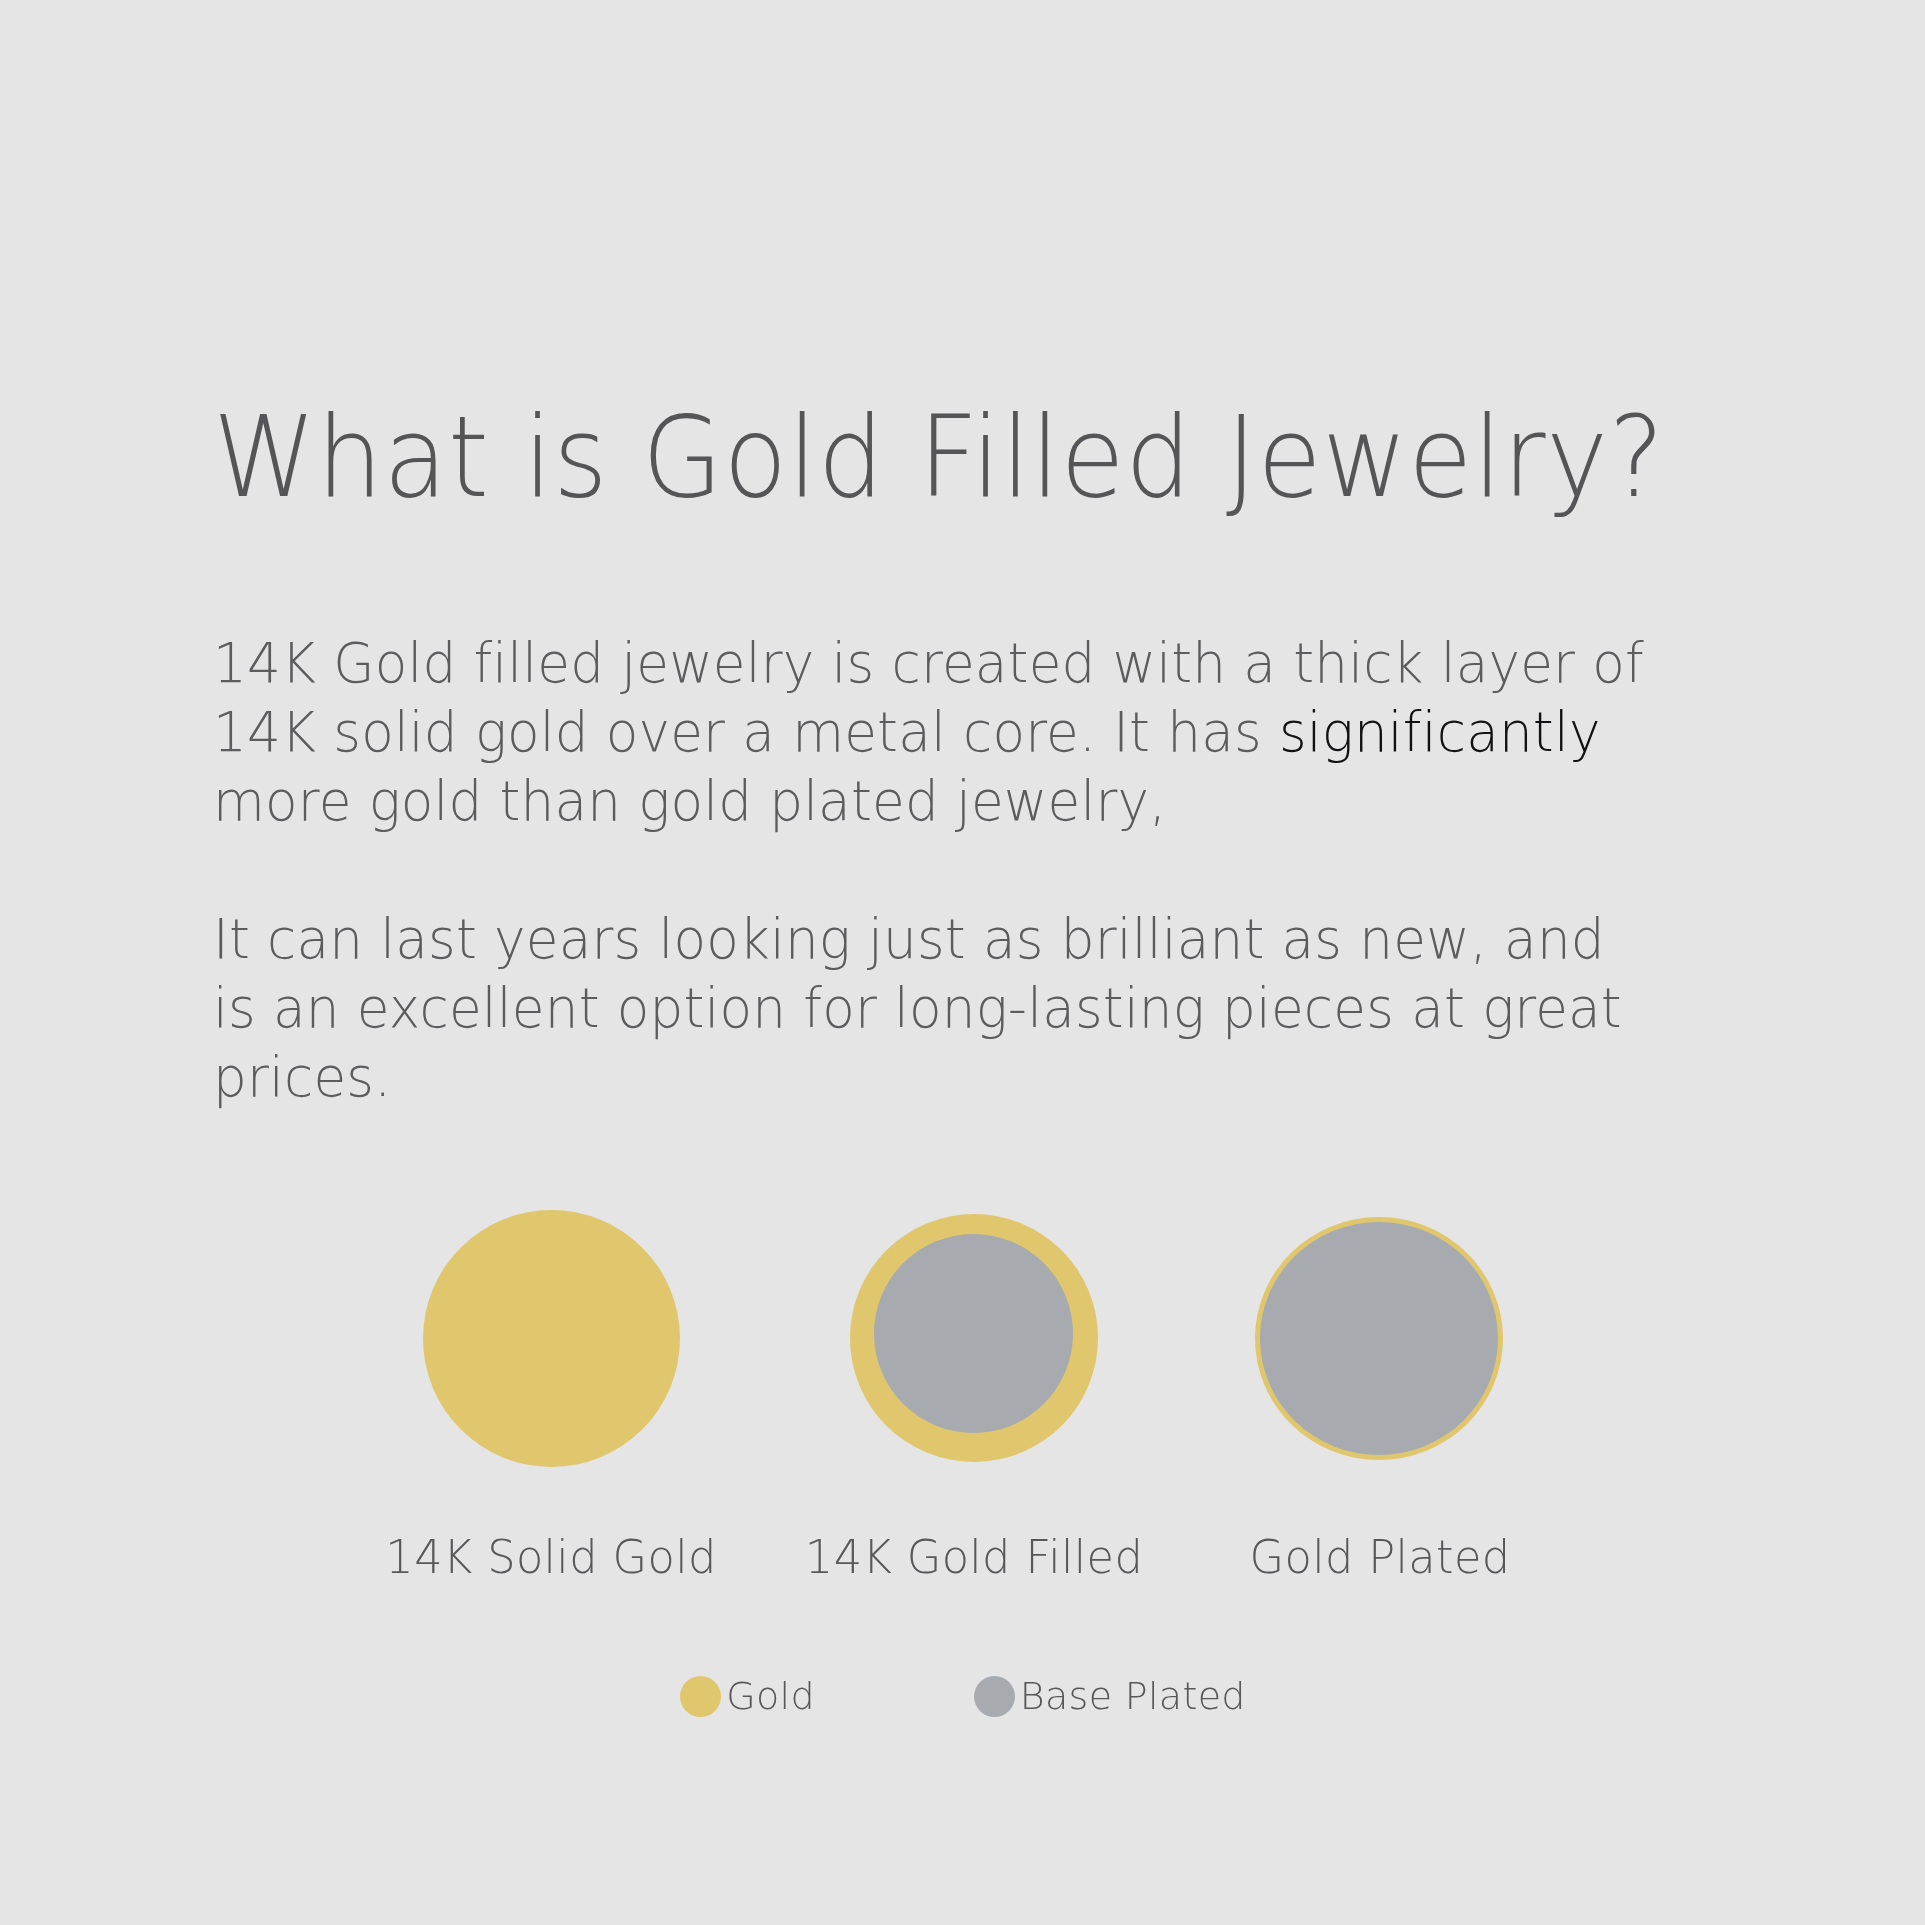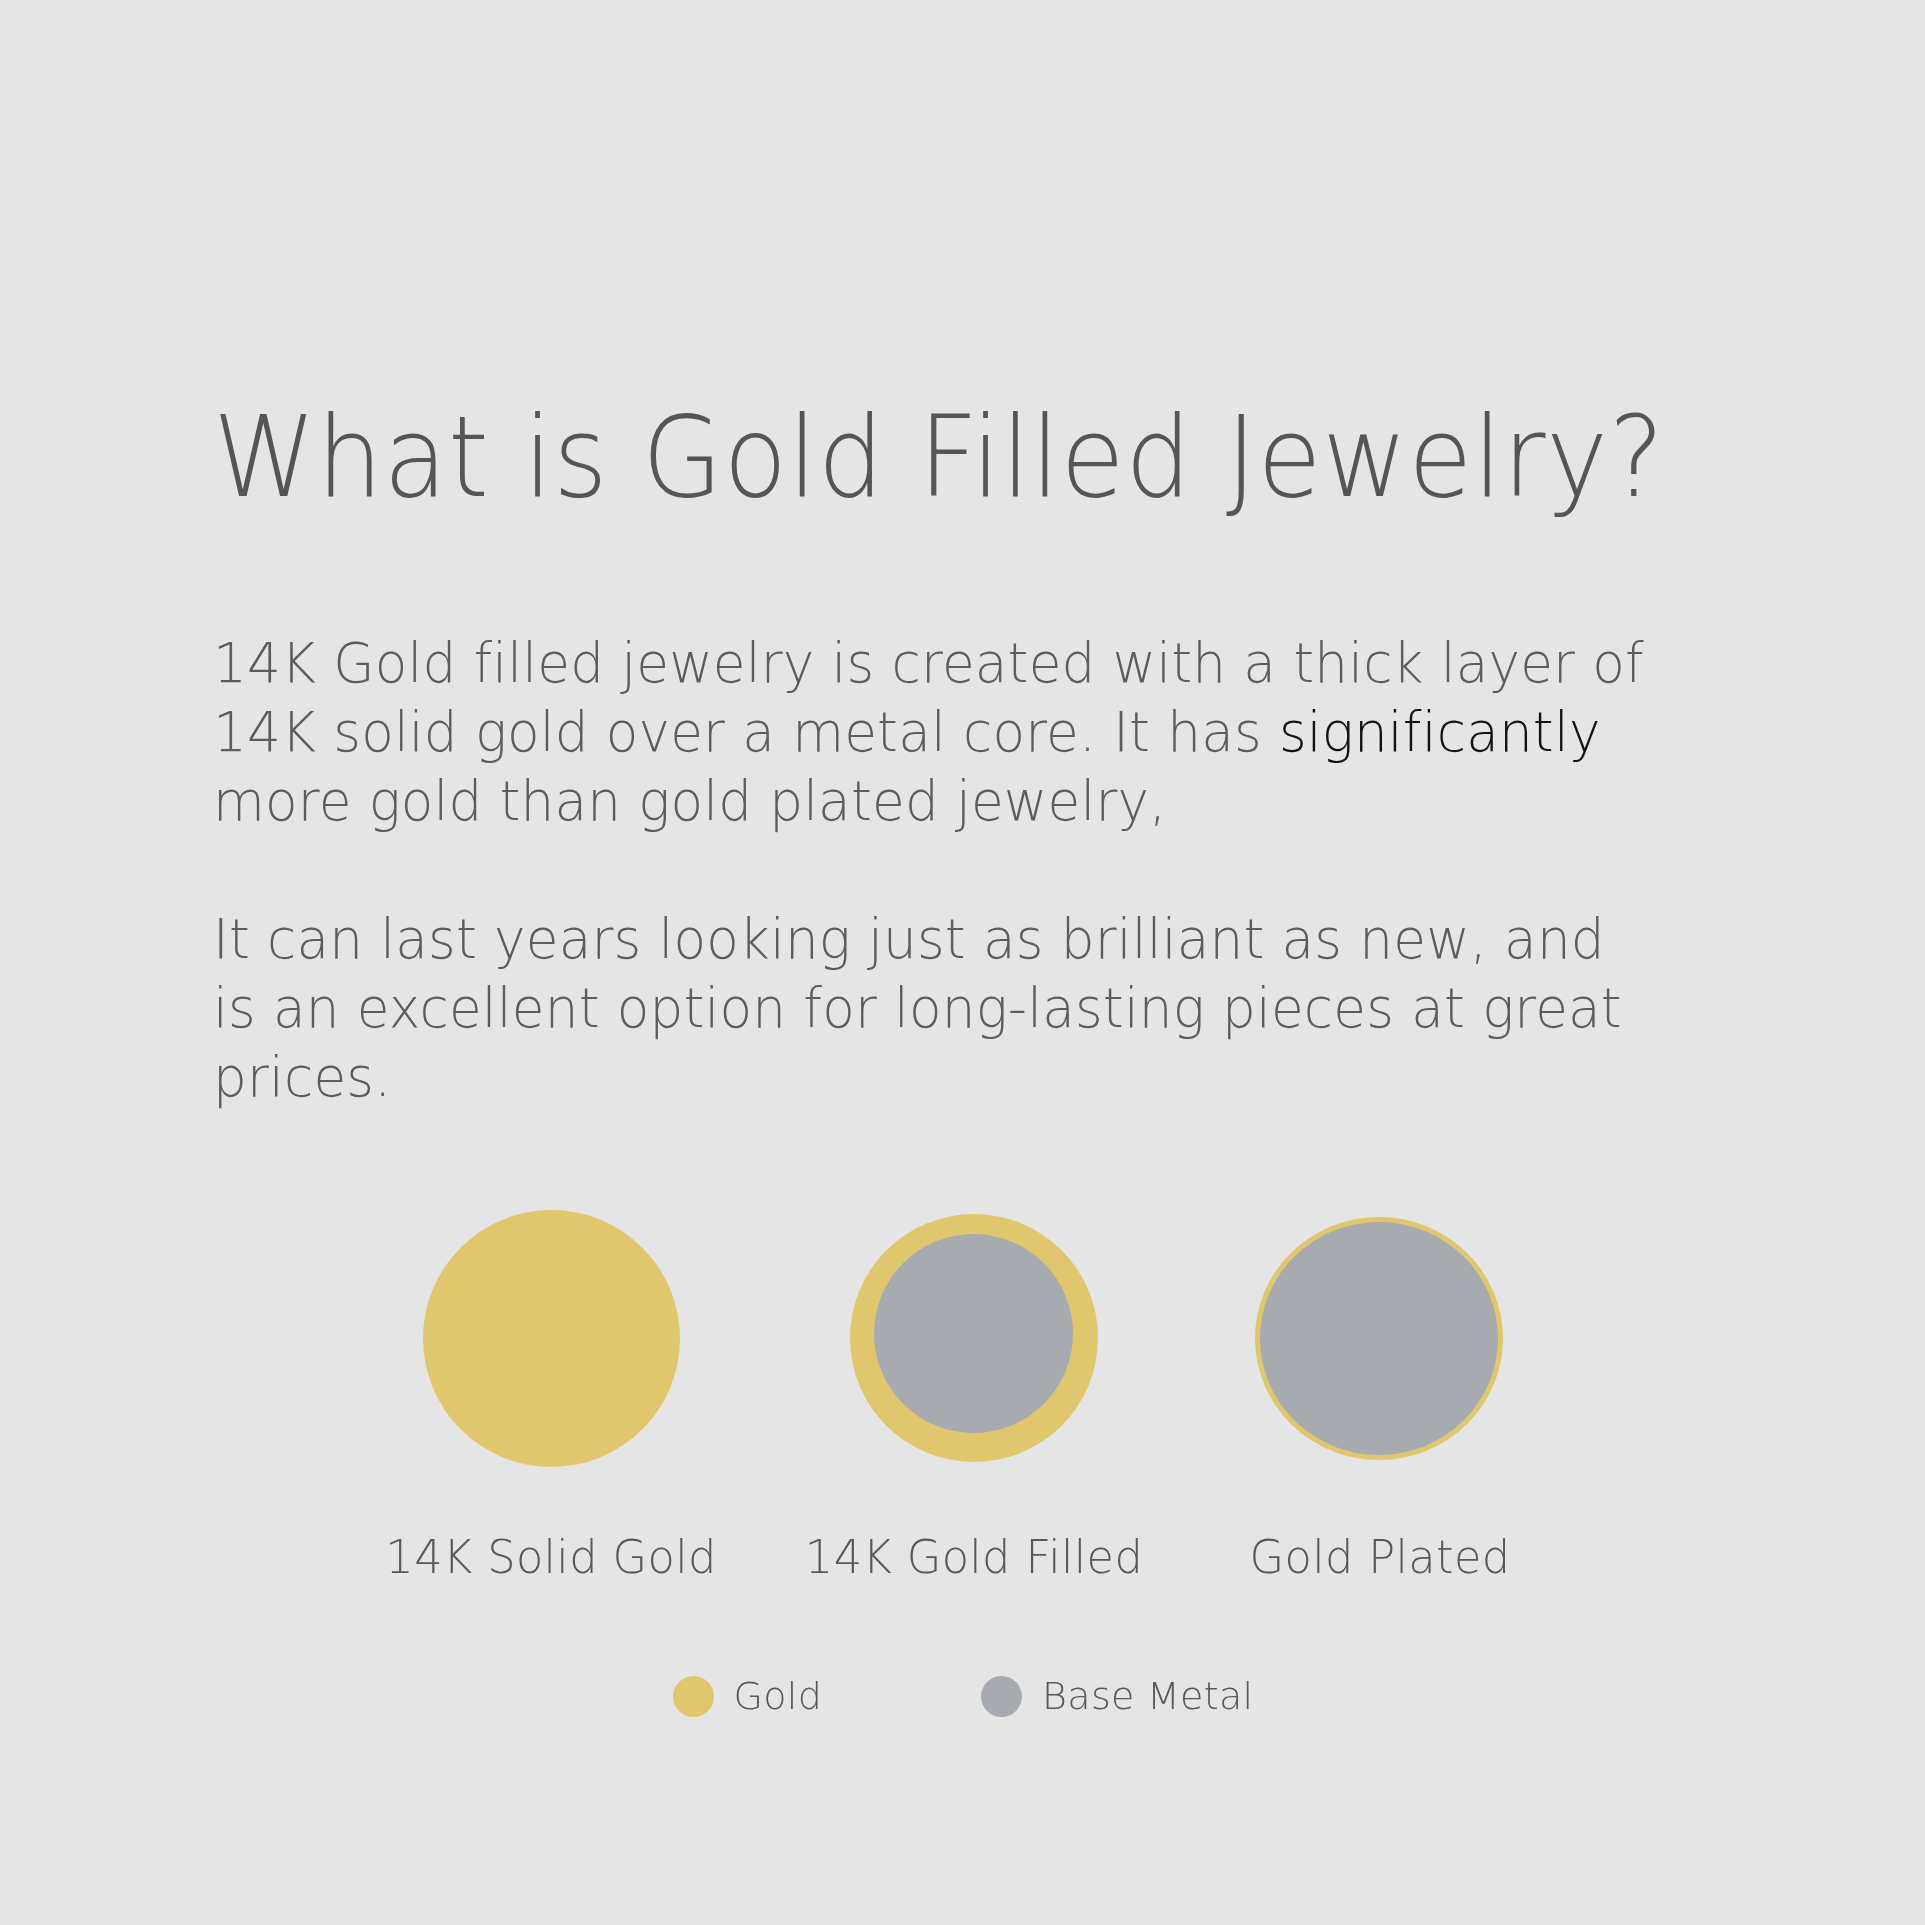--- a/index.html
+++ b/index.html
@@ -141,21 +141,21 @@
     top: 1675px;
     width: 1926px;
     display: flex;
     justify-content: center;
     align-items: center;
     gap: 159px;
   }
   .legend-item {
     display: flex;
     align-items: center;
-    gap: 20px;
+    gap: 5px;
   }
   .legend-dot {
     width: 41px;
     height: 41px;
     border-radius: 50%;
     flex: 0 0 auto;
   }
   .legend-label {
     font-size: 38px;
     line-height: 42px;
@@ -196,18 +196,18 @@
     <div class="caption caption-2">Gold Plated</div>
   </div>
 
   <div class="legend">
     <div class="legend-item">
       <span class="legend-dot" style="background-color: rgb(224, 199, 110);"></span>
       <span class="legend-label">Gold</span>
     </div>
     <div class="legend-item">
       <span class="legend-dot" style="background-color: rgb(167, 170, 175);"></span>
-      <span class="legend-label">Base Metal</span>
+      <span class="legend-label">Base Plated</span>
     </div>
   </div>
 
 </div>
 
 
 </body></html>

